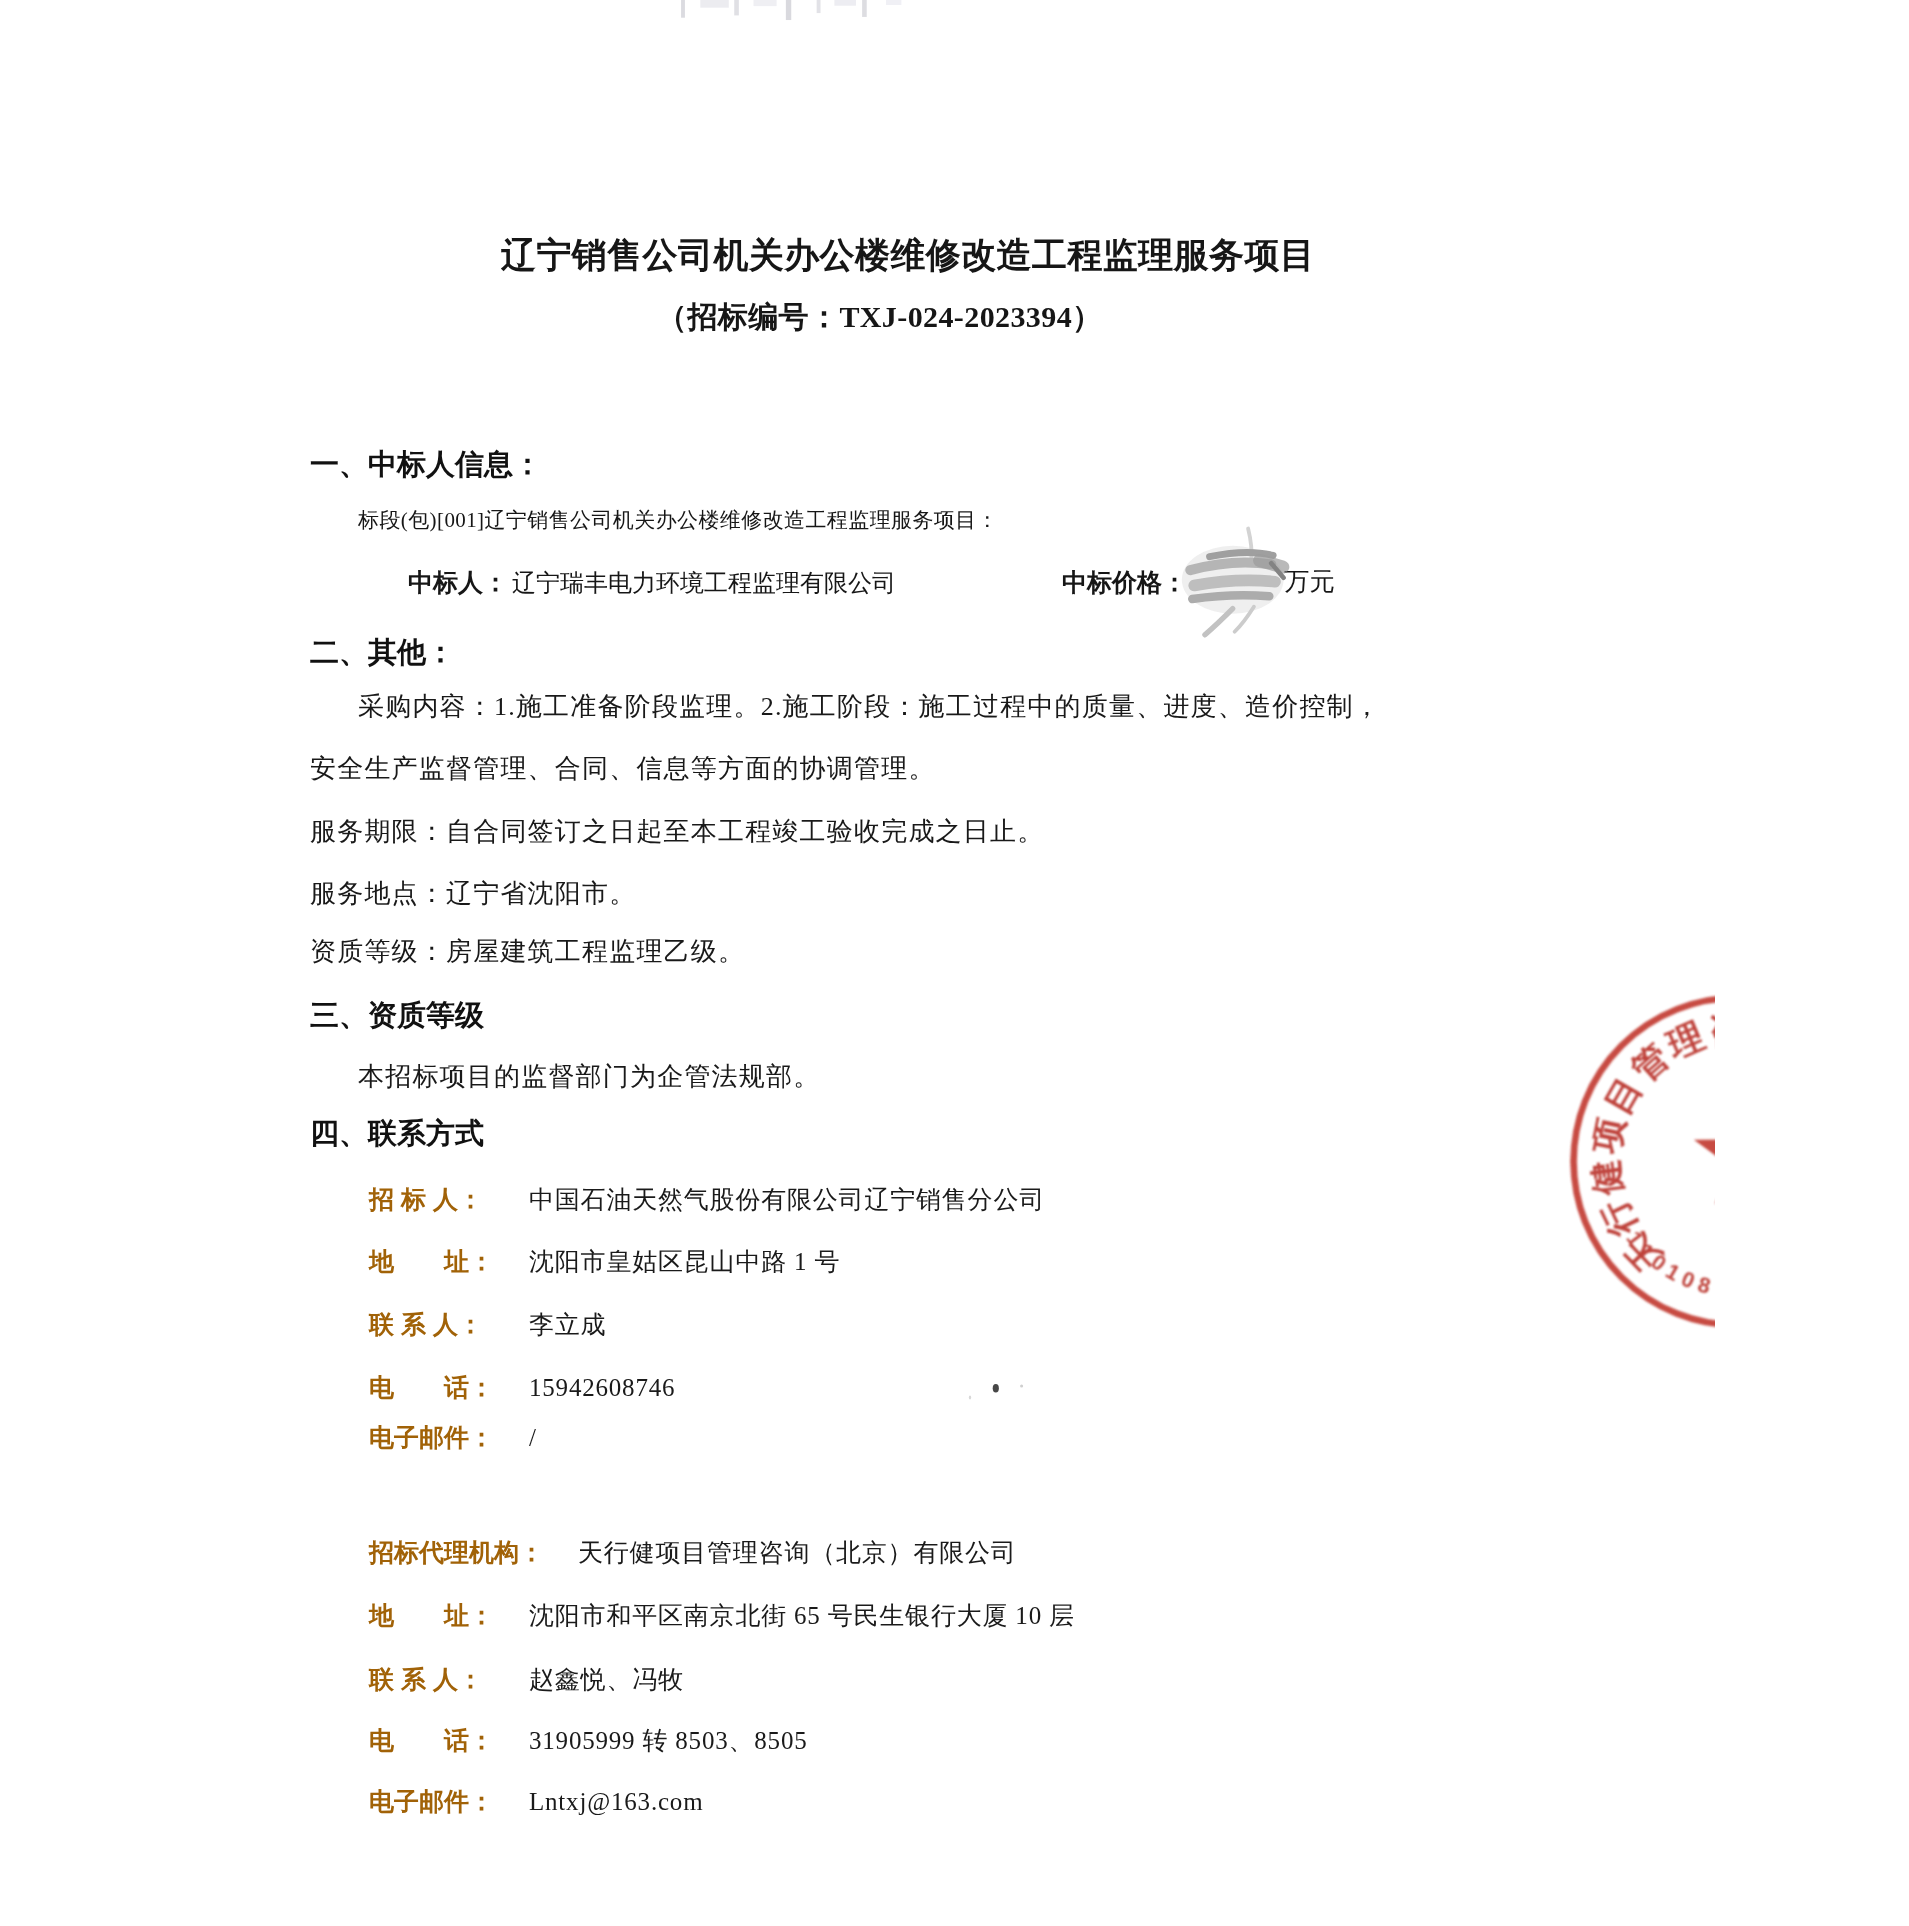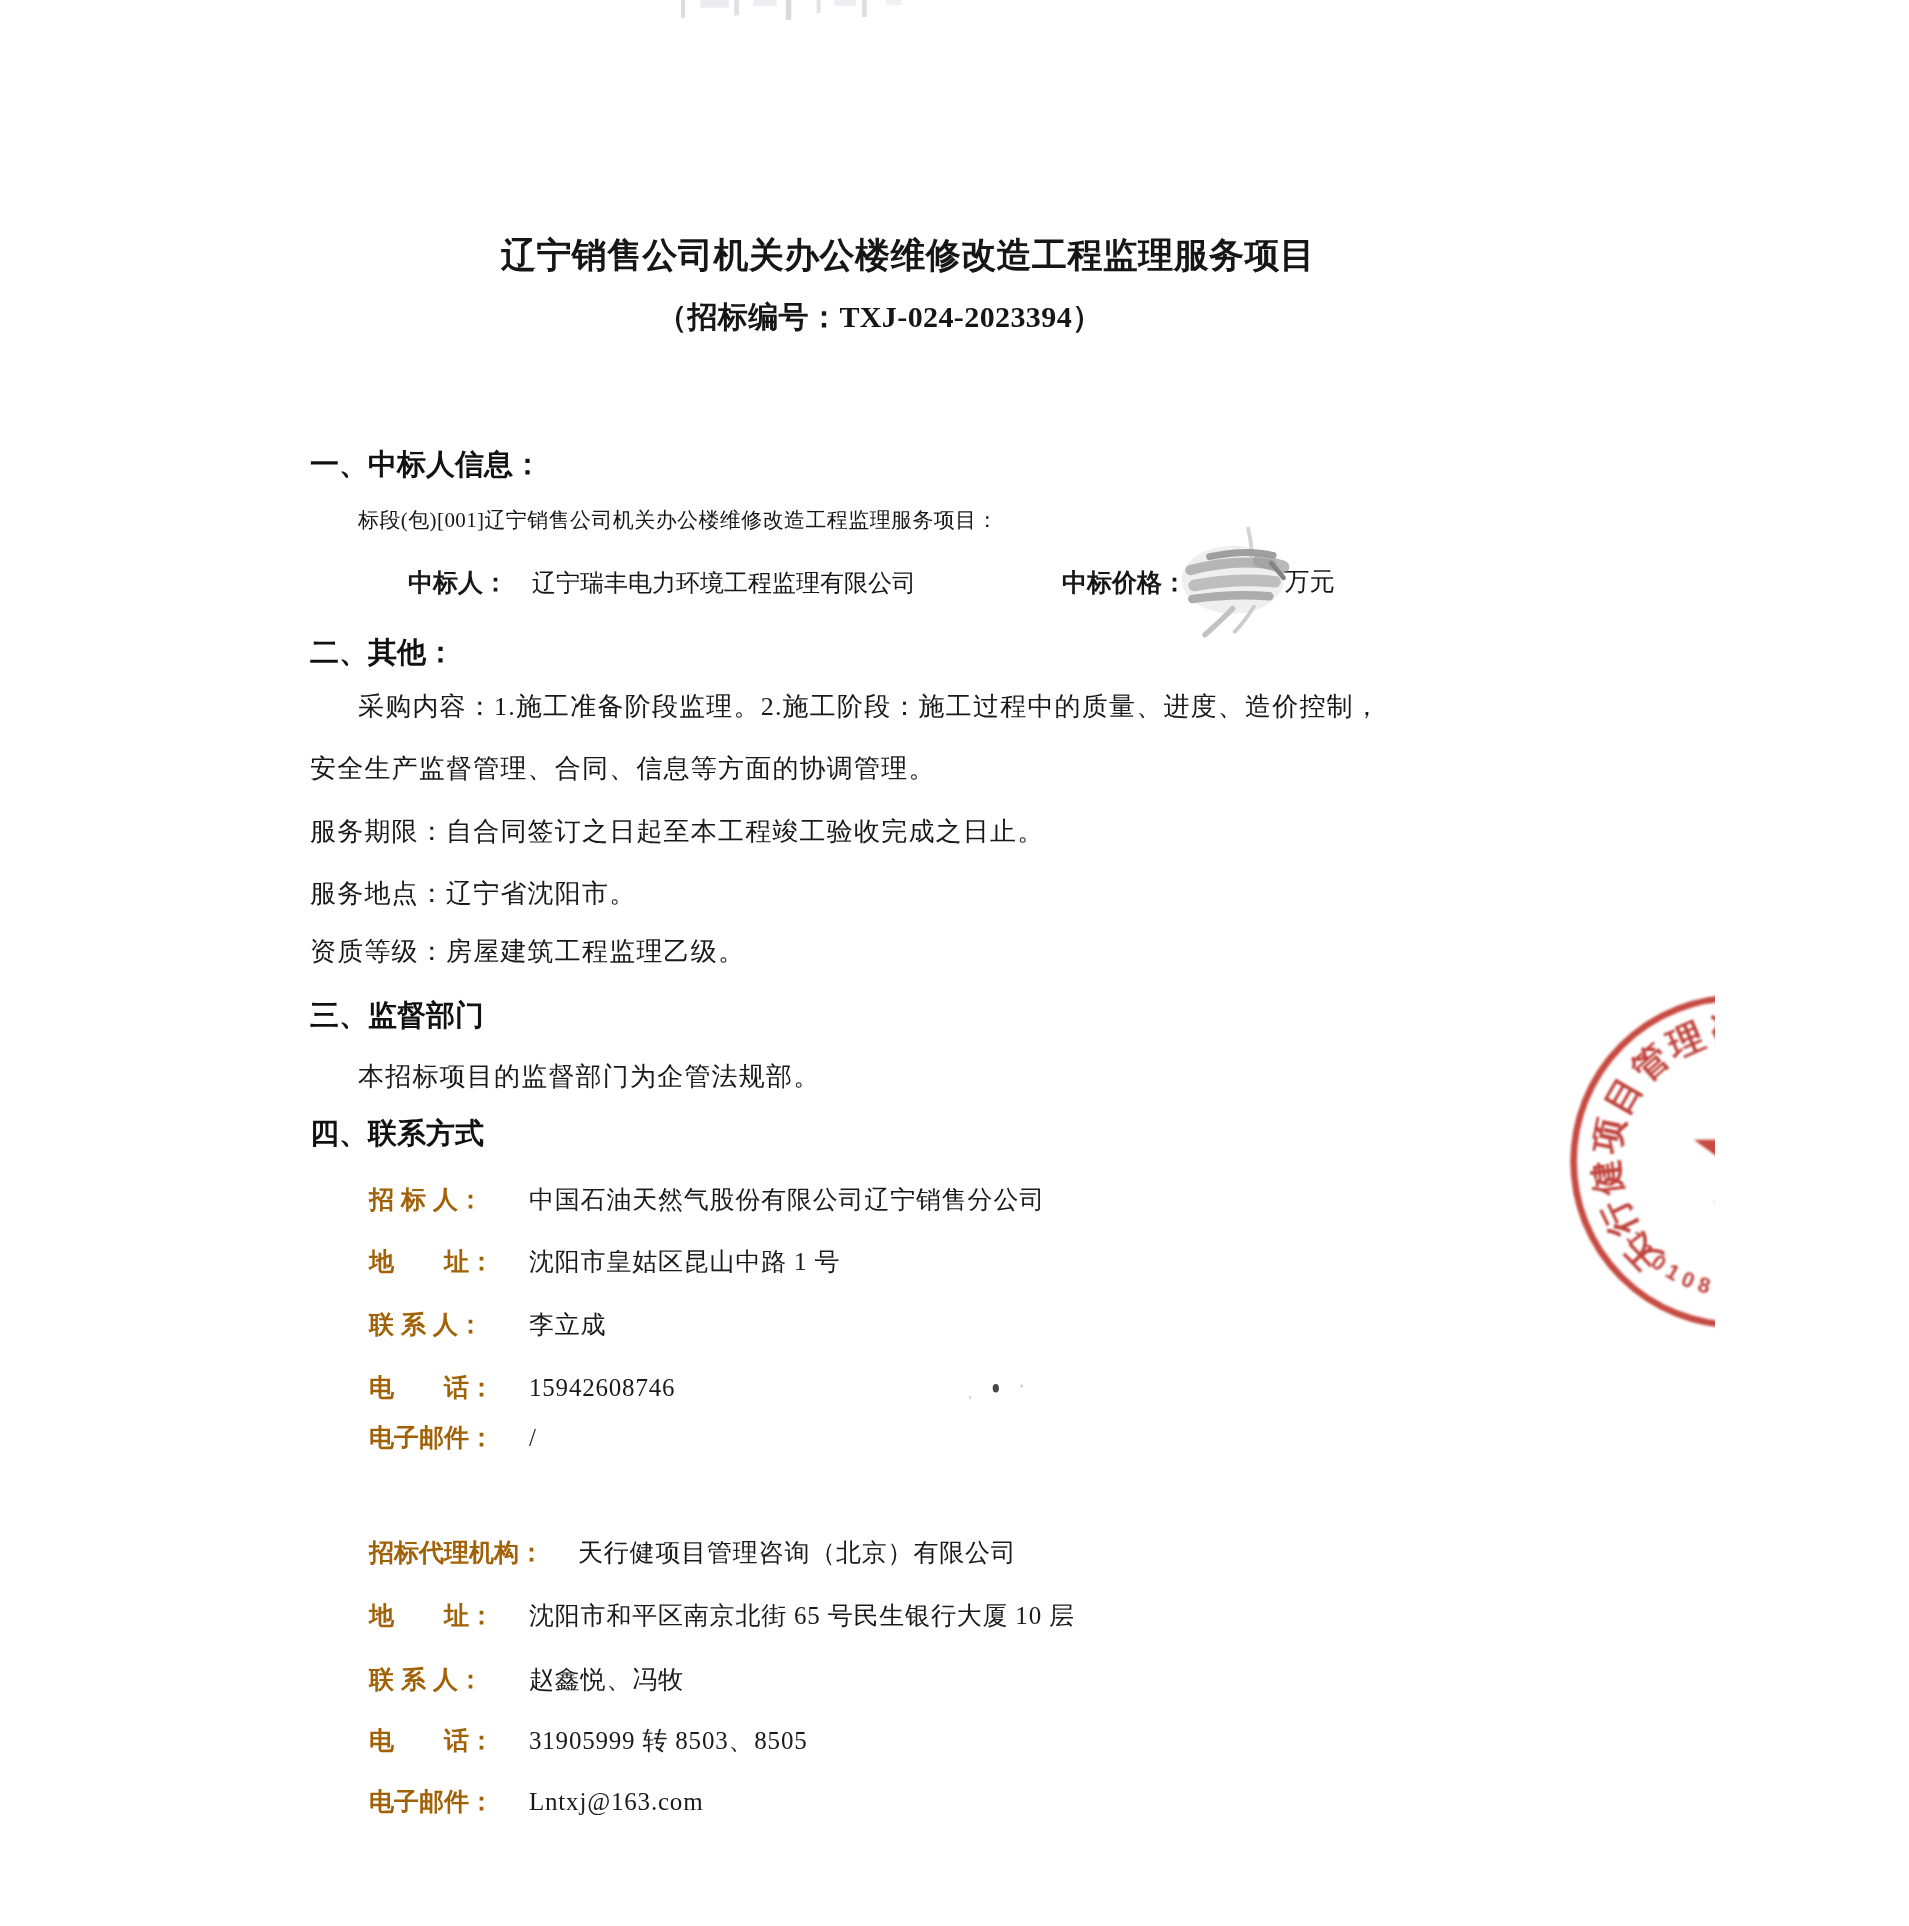--- a/index.html
+++ b/index.html
@@ -7,21 +7,21 @@
           font-family:"Liberation Serif","DejaVu Serif",serif;color:#161616;}
   #page-clip{position:absolute;left:0;top:0;width:1715px;height:2703px;overflow:hidden;}
   .abs{position:absolute;white-space:nowrap;line-height:1.15;}
   .serif{font-family:Liberation Serif, serif;}
   .title{left:501px;top:236px;font-size:35px;font-weight:700;letter-spacing:0.4px;}
   .subtitle{left:657px;top:300px;font-size:30px;font-weight:700;letter-spacing:0.4px;}
   .heading{font-size:29px;font-weight:700;font-family:"Liberation Sans","DejaVu Sans",sans-serif;color:#111;}
   .body-line{font-size:26px;letter-spacing:1.2px;color:#191919;}
   .lot-line{left:358px;top:508px;font-size:21px;letter-spacing:0.4px;}
   .winner-label{left:408px;top:569px;font-size:25px;font-weight:700;}
-  .winner-value{left:512px;top:570px;font-size:24px;letter-spacing:0px;margin-left:20px;}
+  .winner-value{left:512px;top:570px;font-size:24px;letter-spacing:0px;}
   .price-label{left:1062px;top:569px;font-size:25px;font-weight:700;}
   .price-unit{left:1284px;top:567px;font-size:25.4px;}
   .crow{position:absolute;white-space:nowrap;}
   .crow .lbl{display:inline-block;min-width:136px;font-family:"Liberation Sans","DejaVu Sans",sans-serif;
              font-weight:700;font-size:25px;color:#a16207;vertical-align:baseline;}
   .crow .lbl.autow{min-width:0;margin-right:10px;}
   .crow .val{font-size:25px;letter-spacing:0.8px;color:#1a1a1a;margin-left:24px;}
   #art{position:absolute;left:0;top:0;pointer-events:none;}
   .stamp-char{font-family:"Liberation Serif","DejaVu Serif",serif;font-weight:700;font-size:92px;fill:#b93229;}
   .stamp-digit{font-family:"Liberation Sans","DejaVu Sans",sans-serif;font-weight:600;font-size:56px;fill:#b93229;}
@@ -42,21 +42,21 @@
     <span class="abs price-label serif">中标价格：</span>
     <span class="abs price-unit serif">万元</span>
 
     <div class="abs heading" style="left:310px;top:636px">二、其他：</div>
     <div class="abs body-line serif" style="left:358px;top:692px;font-size:26px">采购内容：1.施工准备阶段监理。2.施工阶段：施工过程中的质量、进度、造价控制，</div>
     <div class="abs body-line serif" style="left:310px;top:754px">安全生产监督管理、合同、信息等方面的协调管理。</div>
     <div class="abs body-line serif" style="left:310px;top:817px">服务期限：自合同签订之日起至本工程竣工验收完成之日止。</div>
     <div class="abs body-line serif" style="left:310px;top:879px">服务地点：辽宁省沈阳市。</div>
     <div class="abs body-line serif" style="left:310px;top:937px">资质等级：房屋建筑工程监理乙级。</div>
 
-    <div class="abs heading" style="left:310px;top:999px">三、监督部门</div>
+    <div class="abs heading" style="left:310px;top:999px">三、资质等级</div>
     <div class="abs body-line serif" style="left:358px;top:1062px">本招标项目的监督部门为企管法规部。</div>
 
     <div class="abs heading" style="left:310px;top:1117px">四、联系方式</div>
 
     <div class="crow" style="left:369px;top:1183px">
       <span class="lbl">招 标 人：</span><span class="val serif">中国石油天然气股份有限公司辽宁销售分公司</span>
     </div>
     <div class="crow" style="left:369px;top:1245px">
       <span class="lbl">地　　址：</span><span class="val serif">沈阳市皇姑区昆山中路 1 号</span>
     </div>

